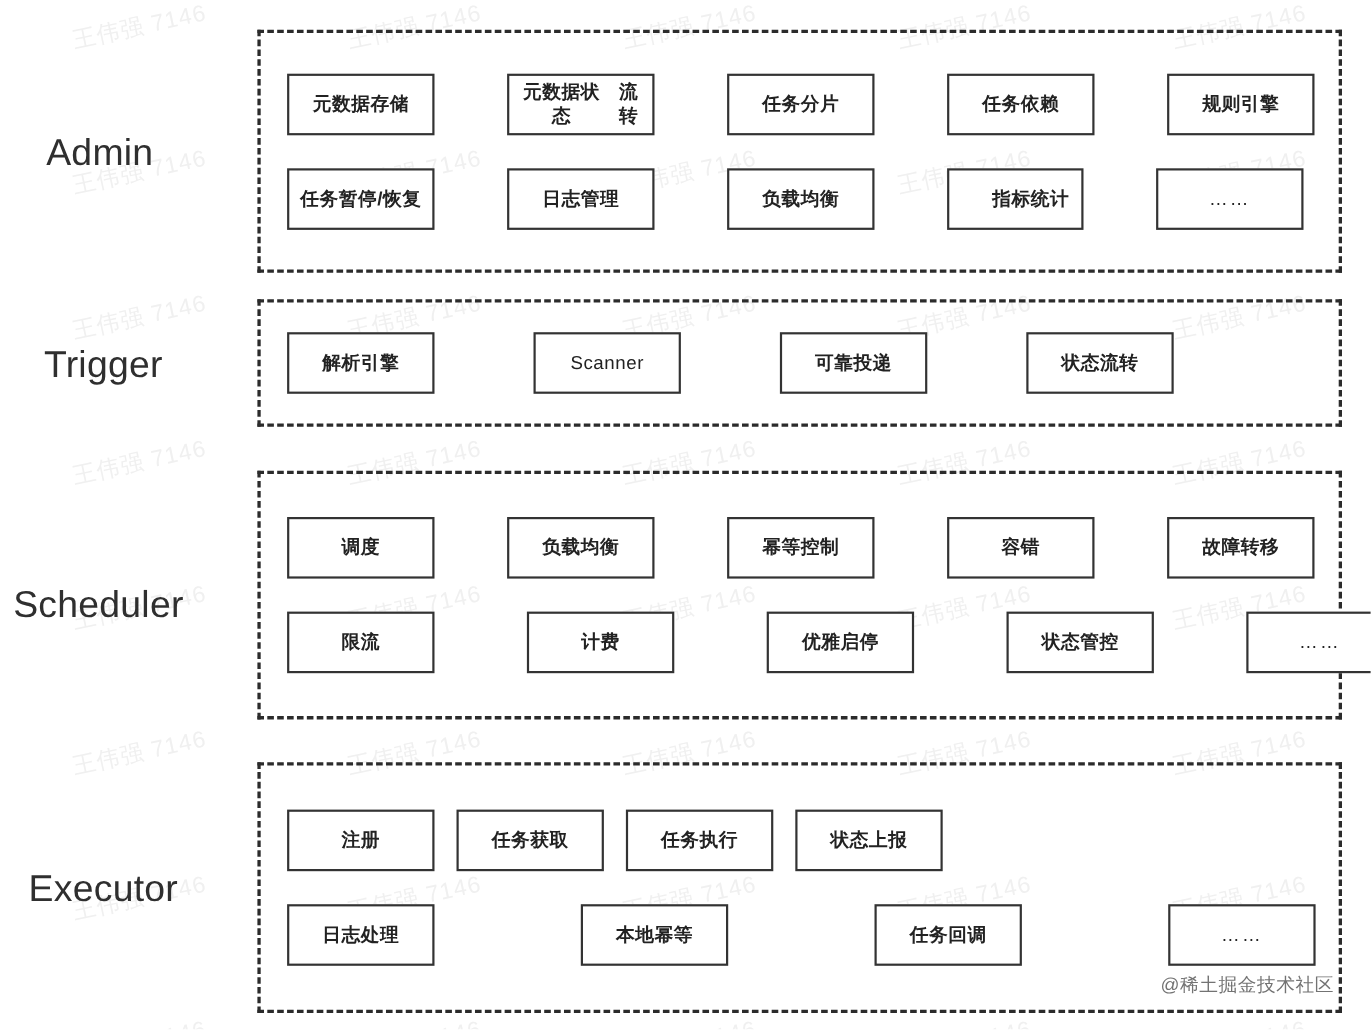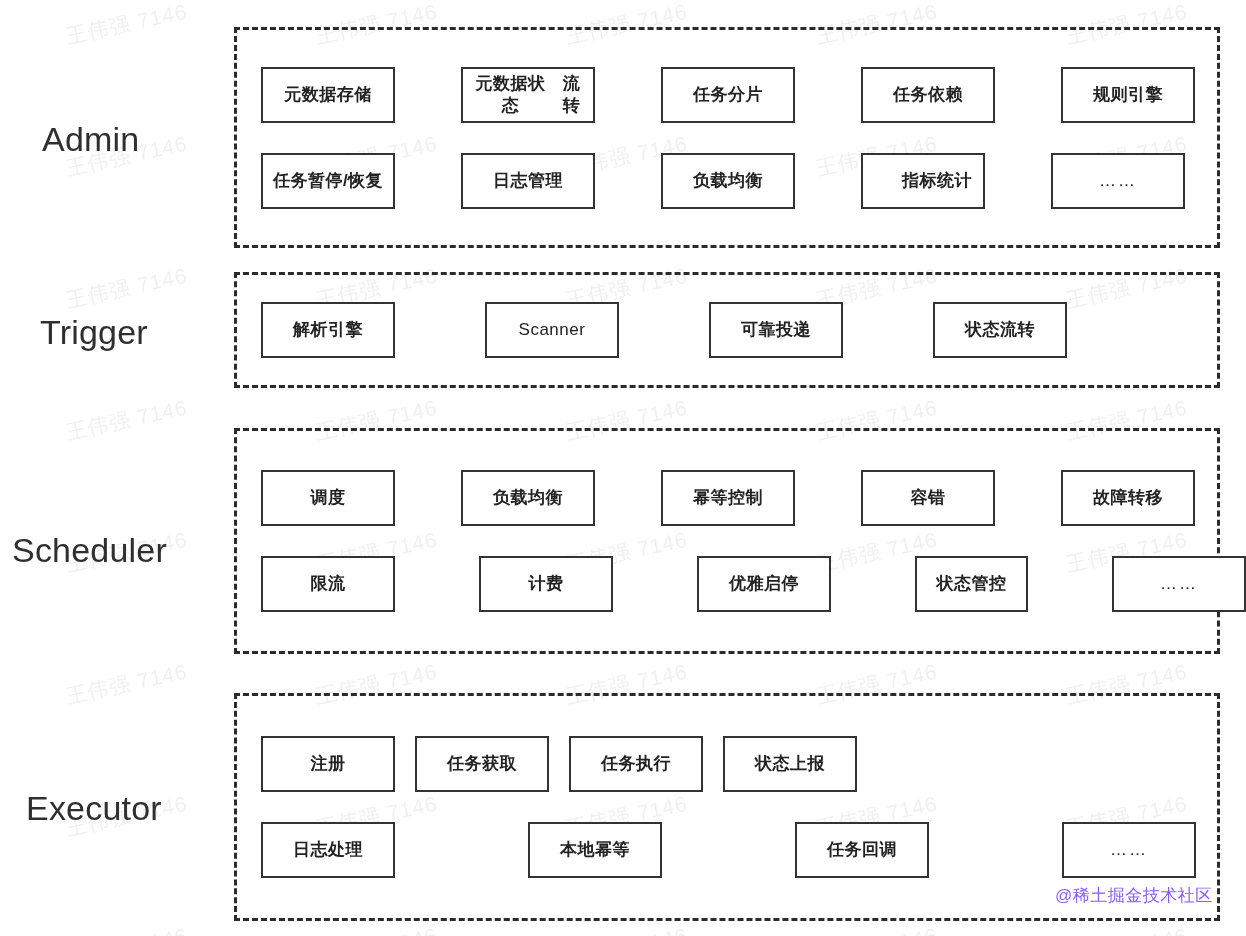--- a/index.html
+++ b/index.html
@@ -80,21 +80,21 @@
     letter-spacing: 0.5px;
     padding: 2px 4px;
     flex: 0 0 auto;
   }
   .cell.light { font-weight: 400; }
   .cell .ellipsis { letter-spacing: 2px; font-weight: 400; font-size: 17px; }
 
   
   .credit {
     position: absolute;
-    color: #8b5cf6;
+    color: #737373;
     font-size: 17px;
     letter-spacing: 0.5px;
     z-index: 3;
     white-space: nowrap;
   }
 </style>
 </head>
 <body>
 
 <div id="canvas">
@@ -229,21 +229,21 @@
         <div class="box-row" style="column-gap: 84px;">
           <div class="cell" style="width: 134px; height: 56px;">
             <span>限流</span>
           </div>
           <div class="cell" style="width: 134px; height: 56px;">
             <span>计费</span>
           </div>
           <div class="cell" style="width: 134px; height: 56px;">
             <span>优雅启停</span>
           </div>
-          <div class="cell" style="width: 113px; height: 56px; justify-content: center;">
+          <div class="cell" style="width: 134px; height: 56px; justify-content: center;">
             <span>状态管控</span>
           </div>
           <div class="cell light" style="width: 134px; height: 56px;">
             <span class="ellipsis">……</span>
           </div>
         </div>
       </div>
   </div>
 
   <div class="layer-label" style="left:26px; top:789px;">Executor</div>

